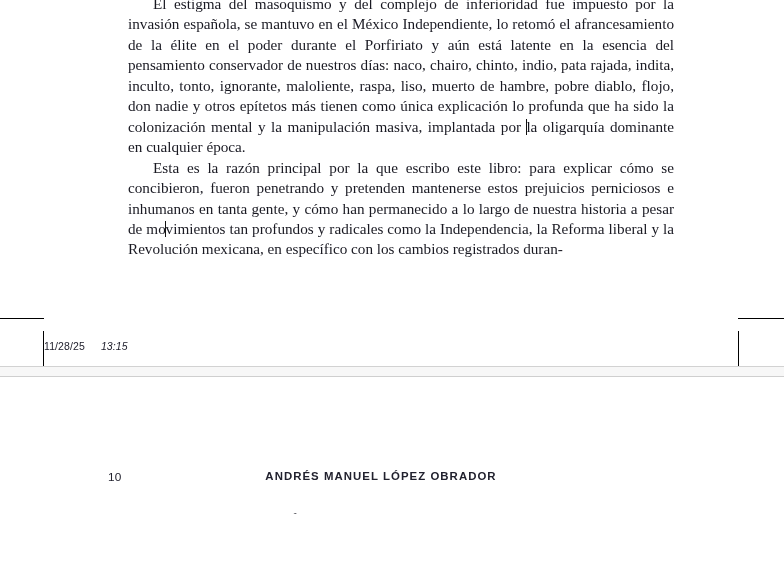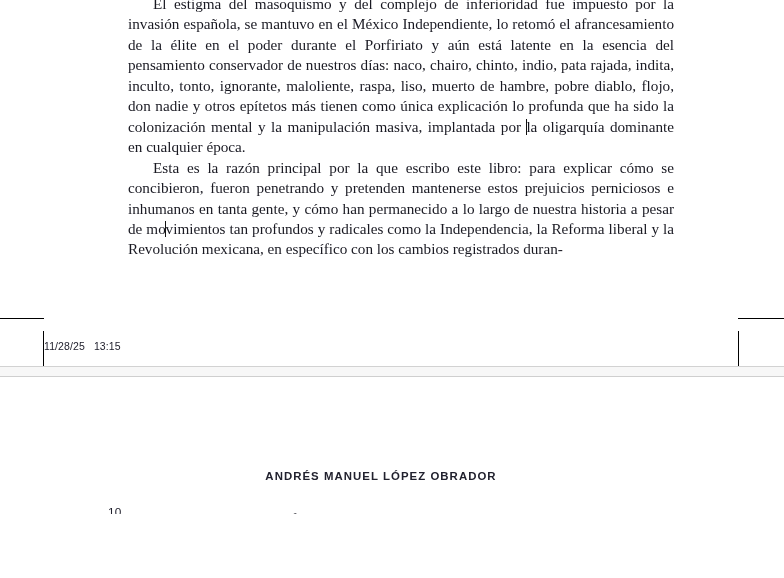--- a/index.html
+++ b/index.html
@@ -111,42 +111,41 @@
     justify-content: space-between;
     font-family: "Liberation Sans", sans-serif;
     font-size: 10.5px;
     letter-spacing: 0.1px;
     color: #1b1b28;
     white-space: nowrap;
   }
   #slug .slug-left  { padding-left: 11px; }
   #slug .slug-right { padding-right: 9px; }
   #slug .slug-page  { margin-left: 9px; }
-  #slug .slug-time  { margin-left: 9px; }
+  #slug .slug-time  { margin-left: 16px; font-style: italic; }
 
   
   #running-head {
     position: absolute;
     left: 108px;
     top: 470px;
     width: 546px;
     height: 18px;
     font-family: "Liberation Sans", sans-serif;
     font-size: 11.4px;
     letter-spacing: 1.05px;
     color: #21212e;
     white-space: nowrap;
   }
   #running-head .folio {
     position: absolute;
     left: 0;
     top: 0;
     letter-spacing: 0.3px;
     font-size: 11.8px;
-    margin-top: 35px;
   }
   #running-head .rh-title {
     position: absolute;
     left: 0;
     right: 0;
     top: 0;
     text-align: center;
     font-weight: bold;
   }
 </style>

